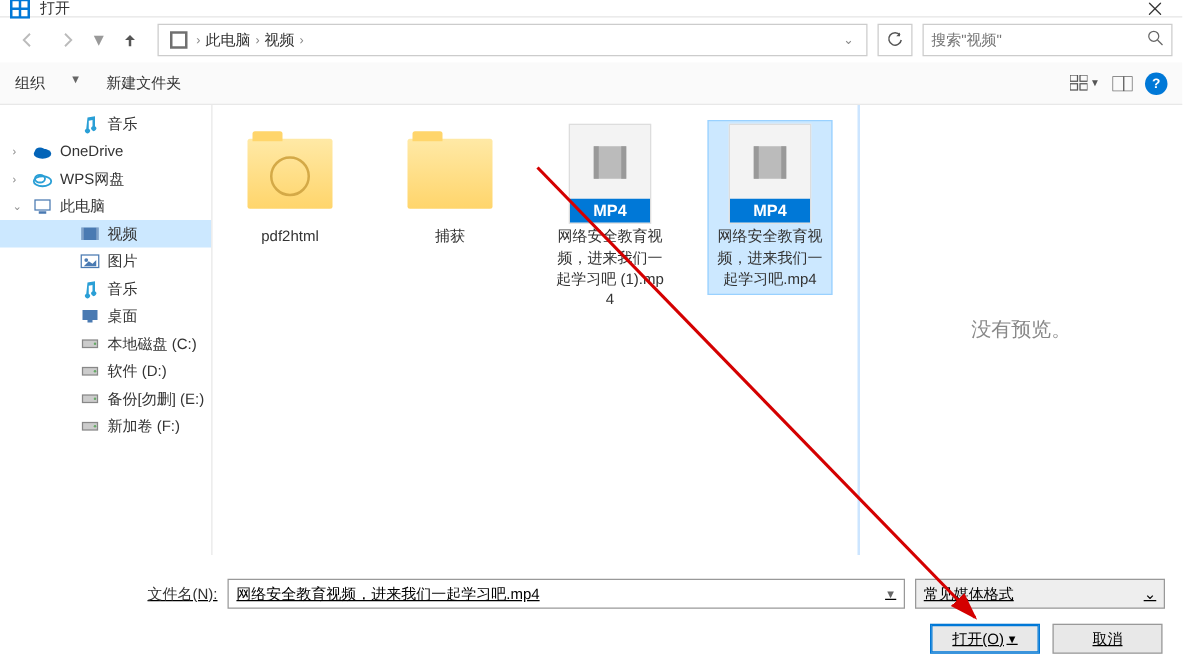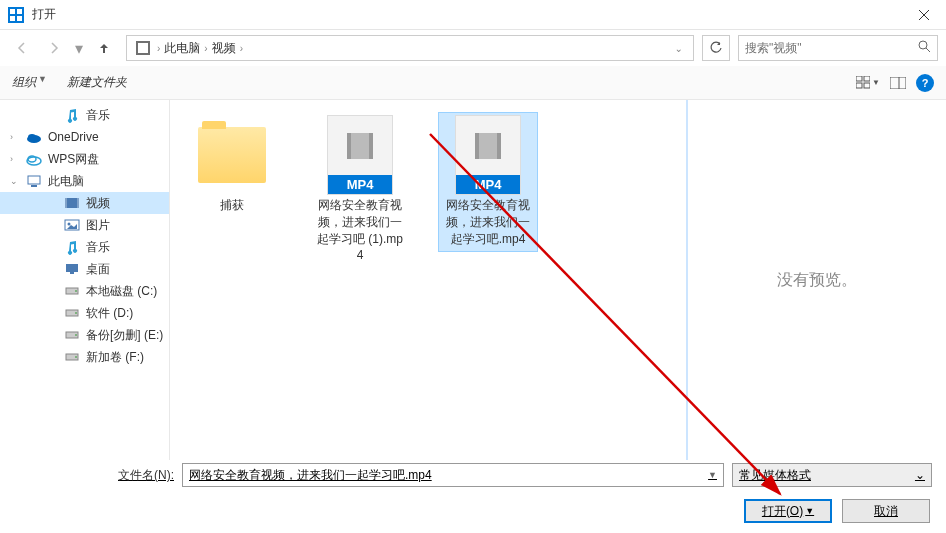--- a/index.html
+++ b/index.html
@@ -1,37 +1,37 @@
 <!DOCTYPE html>
 <html><head>
 <meta charset="utf-8">
 <style>
 * { box-sizing: border-box; margin: 0; padding: 0; font-family: "Microsoft YaHei", "Segoe UI", sans-serif; }
 body { width: 946px; height: 533px; background: #fff; position: relative; overflow: hidden; }
 
-.titlebar { height: 30px; display: flex; align-items: center; padding: 0 0 0 8px; border-bottom: 1px solid #e5e5e5; }
+.titlebar { height: 14px; display: flex; align-items: center; padding: 0 0 0 8px; border-bottom: 1px solid #e5e5e5; }
 .titlebar .app-icon { width: 16px; height: 16px; margin-right: 8px; display: inline-block; }
 .titlebar .title { font-size: 12px; color: #333; flex: 1; }
 .titlebar .close { width: 45px; height: 30px; display: flex; align-items: center; justify-content: center; cursor: pointer; }
 
 .navbar { height: 36px; display: flex; align-items: center; padding: 4px 8px; gap: 4px; }
 .nav-btn { width: 28px; height: 24px; display: flex; align-items: center; justify-content: center; color: #999; cursor: pointer; }
 .nav-btn.enabled { color: #333; }
 .breadcrumb { flex: 1; height: 26px; border: 1px solid #ccc; display: flex; align-items: center; padding: 0 4px; gap: 2px; margin: 0 4px; }
 .breadcrumb .bc-icon { width: 16px; height: 16px; margin: 0 4px; }
 .breadcrumb .crumb { font-size: 12px; color: #333; padding: 0 2px; cursor: pointer; }
 .breadcrumb .sep { color: #888; font-size: 10px; }
 .breadcrumb .dropdown-btn { margin-left: auto; color: #888; font-size: 10px; padding: 0 6px; cursor: pointer; }
 .refresh-btn { width: 28px; height: 26px; border: 1px solid #ccc; display: flex; align-items: center; justify-content: center; cursor: pointer; }
 .searchbox { width: 200px; height: 26px; border: 1px solid #ccc; display: flex; align-items: center; padding: 0 6px; margin-left: 4px; }
 .searchbox input { border: none; outline: none; flex: 1; font-size: 12px; color: #999; }
 .searchbox .search-icon { color: #666; font-size: 12px; }
 
 .toolbar { height: 34px; display: flex; align-items: center; padding: 0 12px; border-bottom: 1px solid #e8e8e8; background: #fafafa; }
-.toolbar .tb-item { font-size: 12px; color: #333; margin-right: 20px; cursor: pointer; display: flex; align-items: flex-start; gap: 2px; font-style: italic; }
+.toolbar .tb-item { font-size: 12px; color: #333; margin-right: 20px; cursor: pointer; display: flex; align-items: flex-start; gap: 20px; }
 .toolbar .tb-item .caret { font-size: 9px; color: #666; }
 .toolbar .right-tools { margin-left: auto; display: flex; gap: 6px; align-items: center; }
 .toolbar .tool-btn { width: 24px; height: 20px; display: flex; align-items: center; justify-content: center; cursor: pointer; color: #555; }
 .help-icon { width: 18px; height: 18px; border-radius: 50%; background: #0078d7; color: #fff; display: flex; align-items: center; justify-content: center; font-size: 11px; font-weight: bold; cursor: pointer; }
 
 .main { display: flex; height: 360px; position: relative; }
 
 .sidebar { width: 170px; border-right: 1px solid #e8e8e8; overflow: hidden; padding: 4px 0; }
 .tree-item { height: 22px; display: flex; align-items: center; font-size: 12px; color: #333; cursor: pointer; padding-left: 24px; gap: 6px; }
 .tree-item.indent { padding-left: 64px; }
@@ -277,20 +277,26 @@
         <span class="ti-icon">
           <svg width="16" height="16">
             <rect x="2" y="5" width="12" height="6" fill="#ccc" stroke="#888"></rect>
             <circle cx="12" cy="8" r="1" fill="#6a6"></circle>
           </svg>
         </span>
         <span>新加卷 (F:)</span>
       </div>
     </div>
   <div class="content" id="content">
+      <div class="file-item">
+        <div class="thumb">
+          <div class="folder-ico web"></div>
+        </div>
+        <div class="label">pdf2html</div>
+      </div>
       <div class="file-item">
         <div class="thumb">
           <div class="folder-ico"></div>
         </div>
         <div class="label">捕获</div>
       </div>
       <div class="file-item">
         <div class="thumb">
           <div class="video-ico">
             <div class="film">

